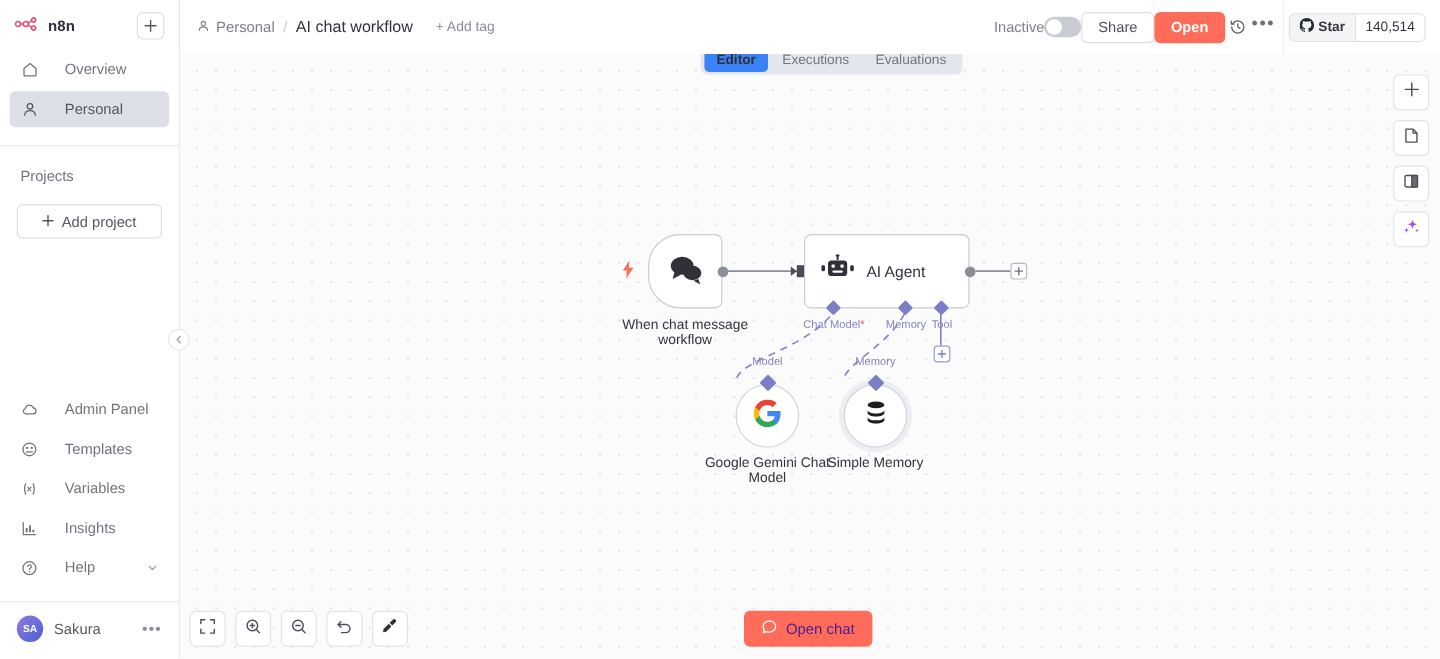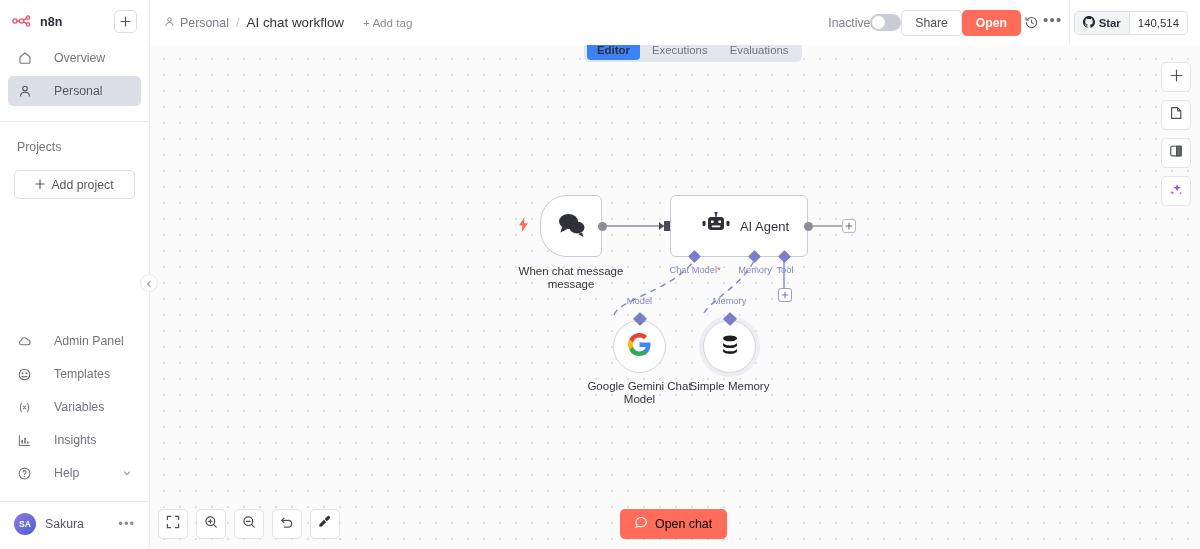--- a/index.html
+++ b/index.html
@@ -126,21 +126,21 @@
   .trigger-box {
     width: 62px; height: 62px; background: #fff; border: 1px solid #c9ccd4;
     border-radius: 27px 6px 6px 27px; display: flex; align-items: center; justify-content: center; cursor: pointer;
   }
   .bolt { position: absolute; left: -22px; top: 22px; color: #ff6d5a; }
 
   
   #node-agent { left: 520px; top: 150px; }
   .agent-box {
     width: 138px; height: 62px; background: #fff; border: 1px solid #c9ccd4;
-    border-radius: 6px; display: flex; align-items: center; gap: 10px; padding-left: 13px; cursor: pointer; justify-content: center;
+    border-radius: 6px; display: flex; align-items: center; gap: 10px; padding-left: 13px; cursor: pointer;
   }
   .agent-name { font-size: 13px; color: #33343d; }
   .port-dot { position: absolute; width: 9px; height: 9px; border-radius: 50%; background: #8b8e97; }
   .port-in {
     position: absolute; left: -6px; top: 26px; width: 6px; height: 10px; background: #4a4b55;
   }
   .port-in:after { content:''; position:absolute; left:-5px; top:1px; border-left:5px solid #4a4b55; border-top:4px solid transparent; border-bottom:4px solid transparent; }
   .diamond {
     position: absolute; width: 9px; height: 9px; background: #7b7ec6;
     transform: rotate(45deg); border-radius: 1px;
@@ -166,21 +166,21 @@
 
   
   #canvas-controls { position: absolute; left: 8px; bottom: 10px; display: flex; gap: 8px; z-index: 12; }
   .ctl {
     width: 30px; height: 30px; background: #fff; border: 1px solid #e3e4e9; border-radius: 5px;
     display: flex; align-items: center; justify-content: center; color: #4d5058; cursor: pointer;
   }
   
   #open-chat {
     position: absolute; left: 470px; bottom: 10px; height: 30px; padding: 0 15px;
-    background: #ff6d5a; border-radius: 5px; color: #000000; font-size: 12.4px;
+    background: #ff6d5a; border-radius: 5px; color: #4c1d95; font-size: 12.4px;
     display: flex; align-items: center; gap: 7px; cursor: pointer; z-index: 12; border: none;
   }
   
   #right-tools { position: absolute; right: 9px; top: 17px; display: flex; flex-direction: column; gap: 8px; z-index: 12; }
   .rtool {
     width: 30px; height: 30px; background: #fff; border: 1px solid #e3e4e9; border-radius: 5px;
     display: flex; align-items: center; justify-content: center; color: #4d5058; cursor: pointer;
   }
 
   
@@ -411,21 +411,21 @@
           </span>
         </div>
         <span class="bolt">
           <svg width="11" height="15" viewBox="0 0 11 15" fill="#ff6d5a">
               <path d="M6.5 0L1 8.4h3.3L3.8 15 10 6.2H6.1z"></path>
             </svg>
         </span>
         <div class="port-dot" style="left:58px; top:27px;"></div>
         <div class="node-lbl" style="top:70px;">
           <div>When chat message</div>
-          <div>message</div>
+          <div>workflow</div>
         </div>
       </div>
 
       <div class="node" id="node-agent">
         <div class="agent-box">
           <span>
             <svg width="28" height="24" viewBox="0 0 28 24" fill="#2f3038">
               <rect x="6" y="5" width="16" height="13" rx="3"></rect>
               <rect x="0.5" y="9" width="3" height="5" rx="1.2"></rect>
               <rect x="24.5" y="9" width="3" height="5" rx="1.2"></rect>

